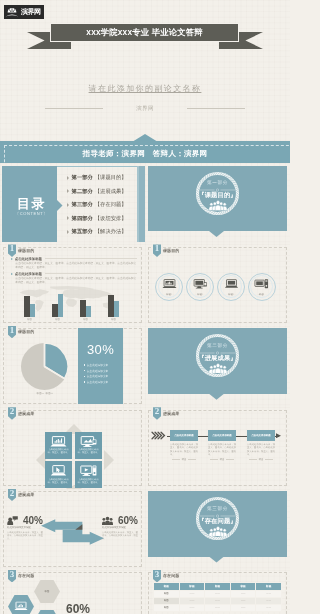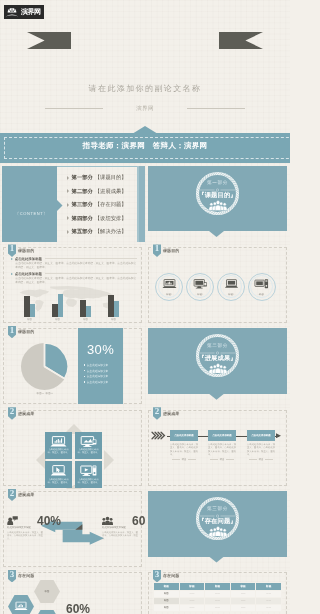--- a/index.html
+++ b/index.html
@@ -27,26 +27,26 @@
 .banner-wrap{position:absolute;left:0;top:23px;width:290px;height:28px;}
 .btail{position:absolute;top:9px;height:17px;background:#5d5d56;}
 .btail.l{left:27px;width:44px;clip-path:polygon(0 0,100% 0,100% 100%,0 100%,40% 50%);}
 .btail.r{left:219px;width:44px;clip-path:polygon(0 0,100% 0,60% 50%,100% 100%,0 100%);}
 .bmain{position:absolute;left:50px;top:0;width:189px;height:19px;background:#5d5d56;
   border:1.4px solid #f4f1ec;display:flex;align-items:center;justify-content:center;}
 .bmain span{color:#fff;font-size:8.3px;font-weight:bold;letter-spacing:.2px;}
 .cv-title{position:absolute;left:0;top:59px;width:290px;text-align:center;
   font-size:19px;font-weight:bold;color:#757069;letter-spacing:.8px;line-height:22px;}
 .cv-sub{position:absolute;left:0;top:83px;width:290px;text-align:center;
-  font-size:8px;color:#aaa69d;letter-spacing:1.4px;}
+  font-size:8px;color:#aaa69d;letter-spacing:1.4px;text-decoration:underline;}
 .cv-div{position:absolute;left:0;top:102px;width:290px;height:12px;
   display:flex;align-items:center;justify-content:center;}
 .cv-div .ln{width:58px;height:1px;background:#cbc7bd;}
 .cv-div .tx{font-size:5.5px;color:#b6b2a8;margin:0 33px;letter-spacing:.4px;}
-.cv-band{position:absolute;left:0;top:126px;width:308px;height:37px;}
+.cv-band{position:absolute;left:0;top:134px;width:308px;height:37px;}
 .cv-band .bandbg{position:absolute;left:0;top:7px;width:290px;height:30px;background:#7aa7b4;}
 .cv-band .notch{position:absolute;left:132px;top:0;width:26px;height:8px;background:#7aa7b4;
   clip-path:polygon(50% 0,100% 100%,0 100%);}
 .cv-band .dash{position:absolute;left:4px;top:11px;right:4px;bottom:4px;
   border:1px dashed rgba(255,255,255,.7);}
 .cv-band .ptxt{position:absolute;left:0;top:15px;width:290px;text-align:center;
   color:#fff;font-size:7.5px;font-weight:bold;letter-spacing:.3px;}
 
 
 .th-dash{position:absolute;left:3px;top:2.5px;right:3px;bottom:3px;border:1px dashed #d3cfc6;z-index:2;}
@@ -129,21 +129,21 @@
 .tl-body{font-size:2.2px;color:#a5a199;line-height:3.2px;margin-top:2.5px;text-align:justify;}
 .tl-foot{margin-top:2px;display:flex;align-items:center;justify-content:center;}
 .tl-foot .l{width:8px;height:0;border-top:.5px solid #d5d1c8;}
 .tl-foot .t{font-size:2.3px;color:#a5a199;margin:0 1.6px;}
 
 
 .cmp-arrow{position:absolute;left:41px;top:30px;width:63px;height:26px;z-index:3;}
 .cmp-side{position:absolute;width:36px;z-index:4;}
 .cmp-top{display:flex;align-items:flex-end;}
 .cmp-top .ci{width:11px;height:9px;flex:none;}
-.cmp-pct{font-size:12px;font-weight:bold;color:#55544e;margin-left:19px;line-height:8px;}
+.cmp-pct{font-size:10px;font-weight:bold;color:#55544e;margin-left:5px;line-height:8px;}
 .cmp-sub{font-size:2.4px;color:#8f8b83;margin-top:1.4px;}
 .cmp-txt{font-size:2.2px;color:#a9a59c;line-height:3.2px;margin-top:2px;text-align:justify;}
 
 
 .hex{position:absolute;z-index:4;}
 .hex .hx{position:absolute;inset:0;clip-path:polygon(25% 0,75% 0,100% 50%,75% 100%,25% 100%,0 50%);}
 .hex .hi{position:absolute;left:50%;top:50%;transform:translate(-50%,-50%);}
 .hex .ht{position:absolute;left:0;top:50%;width:100%;transform:translateY(-50%);text-align:center;
   font-size:2.4px;color:#76726a;}
 .hex-pct{position:absolute;left:66px;top:32px;font-size:12px;font-weight:bold;color:#55544e;z-index:4;}
@@ -167,40 +167,44 @@
         <g stroke="#2a2a2a" stroke-width=".75">
             <path d="M8 3.2 L8 6.9 M5.2 4.3 L7.0 7.0 M10.8 4.3 L9.0 7.0"></path>
           </g>
         <path d="M1.6 11.4 Q8 7.5 14.4 11.4 Q8 9.2 1.6 11.4 Z" fill="#fff"></path>
       </svg>
       <span class="lg-tx">演界网</span>
     </div>
     <div class="banner-wrap">
       <div class="btail l"></div>
       <div class="btail r"></div>
+      <div class="bmain">
+        <span>xxx学院xxx专业 毕业论文答辩</span>
+      </div>
     </div>
     <div class="cv-sub">请在此添加你的副论文名称</div>
     <div class="cv-div">
       <span class="ln"></span>
       <span class="tx">演界网</span>
       <span class="ln"></span>
     </div>
     <div class="cv-band">
       <div class="bandbg"></div>
       <div class="notch"></div>
       <div class="dash"></div>
       <div class="ptxt">指导老师：演界网　答辩人：演界网</div>
     </div>
   </div>
   <div class="grid">
   <div class="th paper">
     <div class="toc-top"></div>
     <div class="toc-right"></div>
     <div class="toc-right2"></div>
     <div class="toc-left">
+      <div class="toc-title">目录</div>
       <div class="toc-sub">〔CONTENT〕</div>
     </div>
     <div class="toc-arrow"></div>
     <ul class="toc-list">
       <li>
             <span class="tri"></span>
             <span class="n">第一部分</span>
             <span class="l">【课题目的】</span>
           </li>
       <li>

